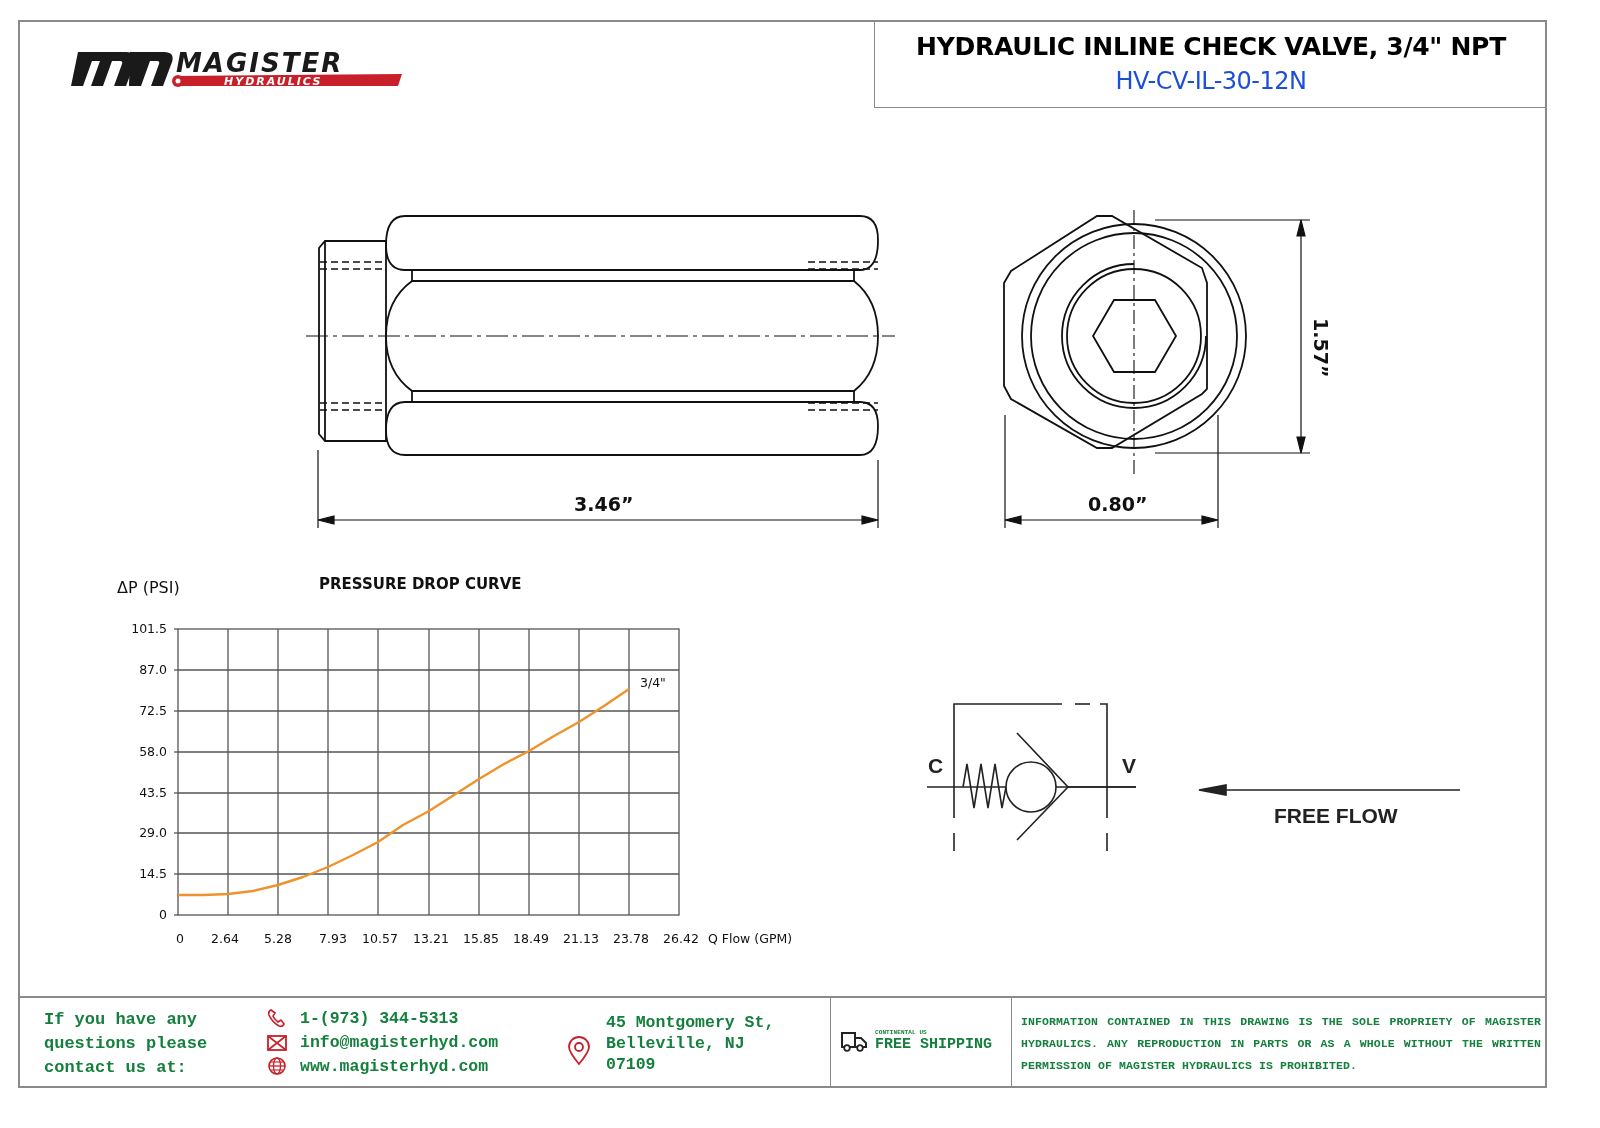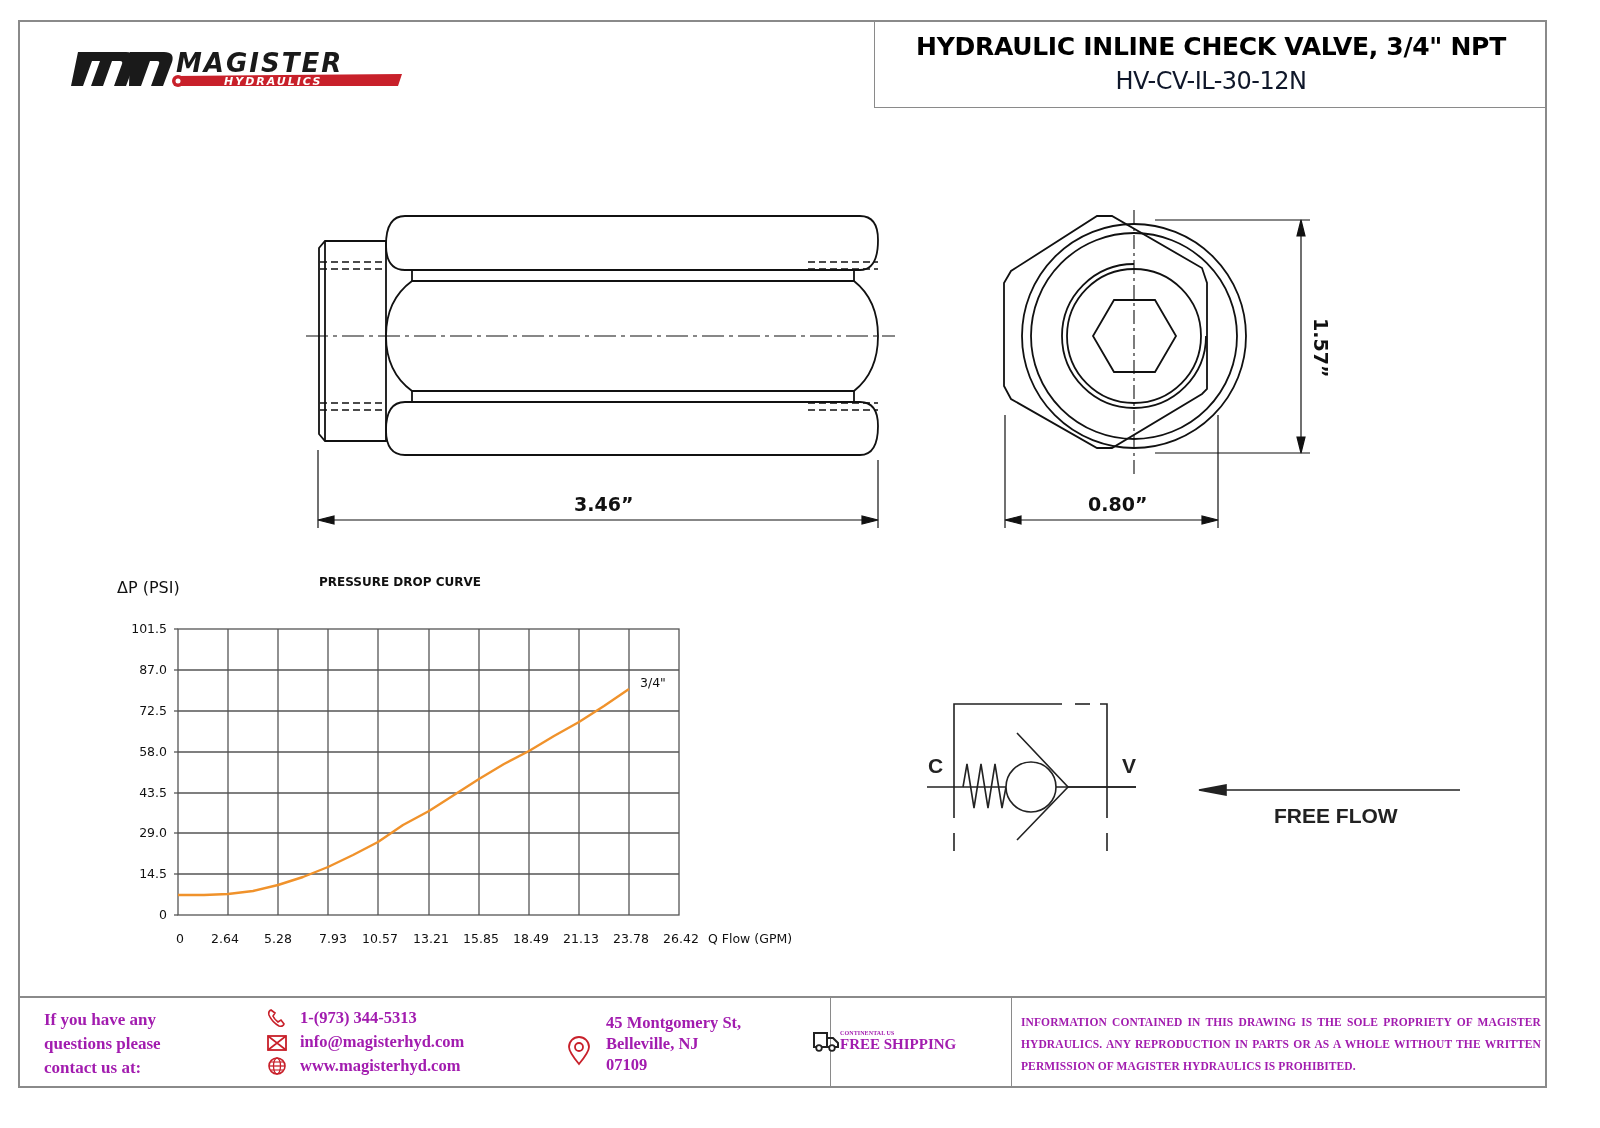--- a/index.html
+++ b/index.html
@@ -6,34 +6,34 @@
   body { width:1600px; height:1128px; position:relative; overflow:hidden;
          font-family:"Liberation Sans", "DejaVu Sans", sans-serif; color:#111; }
   .sheet { position:absolute; left:18px; top:20px; width:1529px; height:1068px;
            border:2px solid #8a8a8a; box-sizing:border-box; }
   .abs { position:absolute; }
   .title-block { position:absolute; left:874px; top:20px; width:673px; height:88px;
                  border-left:1.5px solid #8a8a8a; border-bottom:1.5px solid #8a8a8a; box-sizing:border-box; }
   .title-main { position:absolute; left:0; right:0; top:12px; text-align:center;
                 font-family:"DejaVu Sans", sans-serif; font-weight:bold; font-size:25px; letter-spacing:-0.3px; color:#000; }
   .title-sub { position:absolute; left:0; right:0; top:47px; text-align:center;
-               font-family:"DejaVu Sans", sans-serif; font-size:24px; color:#0f172a; letter-spacing:-0.5px; }
+               font-family:"DejaVu Sans", sans-serif; font-size:24px; color:#1d4ed8; letter-spacing:-0.5px; }
   .footer { position:absolute; left:18px; top:996px; width:1529px; height:92px;
             border-top:2px solid #8a8a8a; box-sizing:border-box; }
   .fdiv { position:absolute; top:0; bottom:0; border-left:1.5px solid #8a8a8a; }
-  .ftext { font-family:Liberation Serif, serif; font-weight:bold; color:#a21caf; }
+  .ftext { font-family:Liberation Mono, monospace; font-weight:bold; color:#15803d; }
   .contact-q { position:absolute; left:26px; top:10px; font-size:17px; line-height:24px; }
   .contact-row { position:absolute; left:248px; height:22px; display:flex; align-items:flex-end; gap:12px; font-size:16.5px; }
   .addr { position:absolute; left:588px; top:14px; font-size:16.5px; line-height:21px; }
-  .ship { position:absolute; left:794px; top:31px; display:flex; align-items:center; gap:0; }
+  .ship { position:absolute; left:822px; top:31px; display:flex; align-items:center; gap:7px; }
   .ship-small { font-size:6px; font-weight:bold; letter-spacing:0.1px; }
   .ship-big { font-size:15px; font-weight:bold; }
   .legal { position:absolute; left:1003px; top:13px; width:520px; font-size:11.5px; line-height:22px; letter-spacing:0.1px; text-align:justify; }
   .dim-label { font-family:"DejaVu Sans", sans-serif; font-weight:bold; font-size:19px; color:#111; }
-  .chart-title { font-family:"DejaVu Sans", sans-serif; font-weight:bold; font-size:12px; color:#111; }
+  .chart-title { font-family:"DejaVu Sans", sans-serif; font-weight:bold; font-size:15px; color:#111; }
   .ax { font-family:"DejaVu Sans", sans-serif; font-size:12.5px; fill:#111; }
   .schem-lbl { font-family:"Liberation Sans", sans-serif; font-weight:bold; font-size:21px; fill:#222; }
 </style>
 </head>
 <body>
 
 <div class="sheet"></div>
 
 <svg class="abs" style="left:64px;top:44px" width="350" height="46" viewBox="0 0 350 46">
   <g fill="#1a1a1a">

